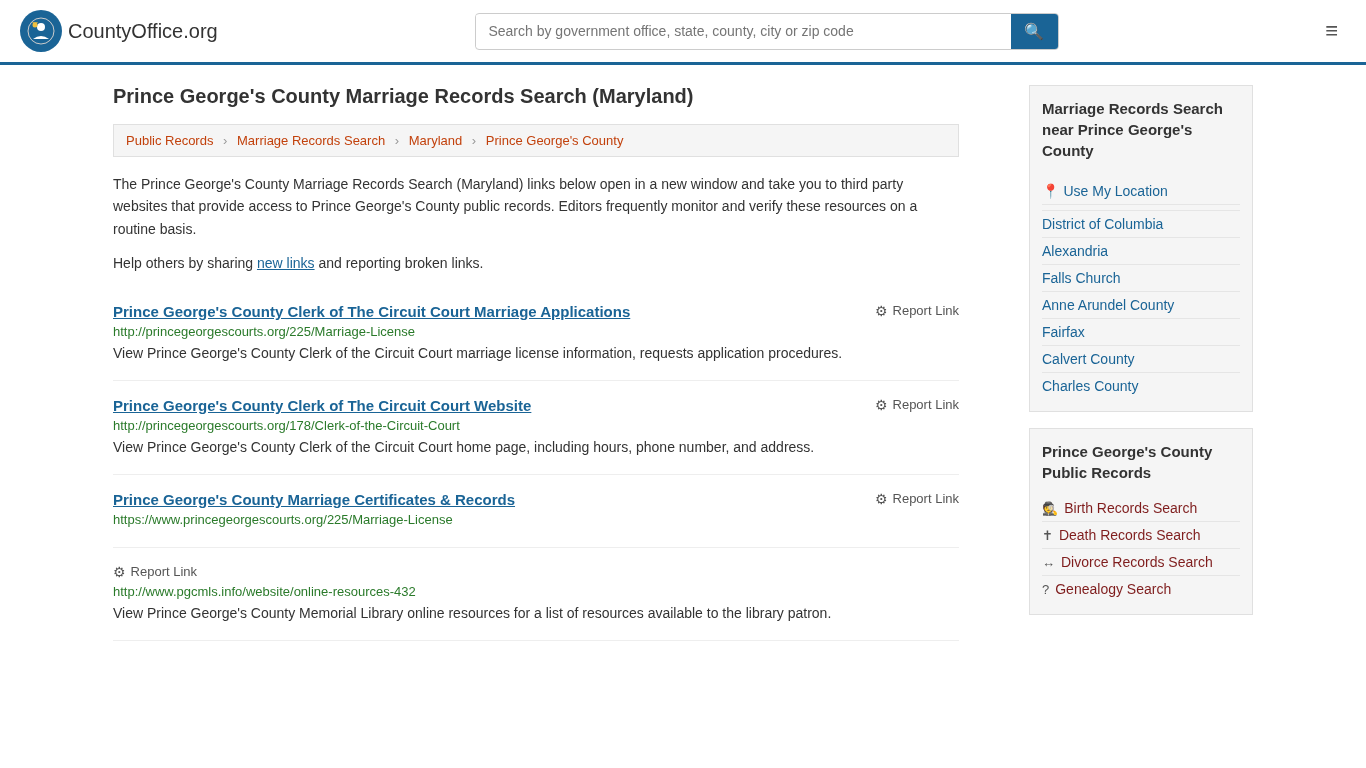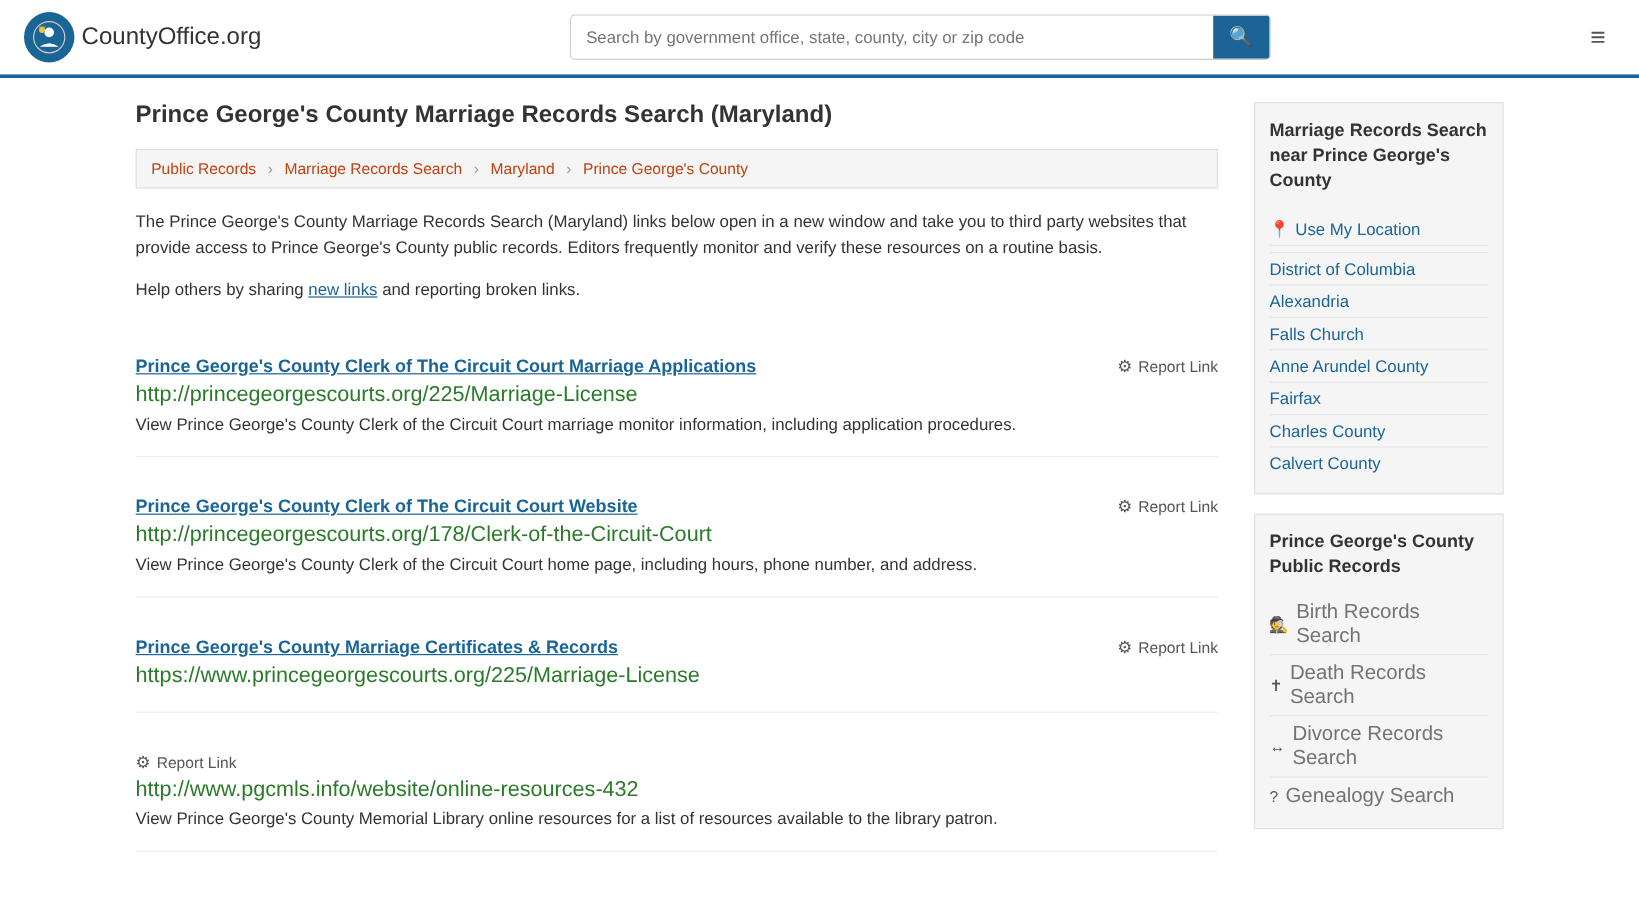--- a/index.html
+++ b/index.html
@@ -75,22 +75,23 @@
       max-width: 1180px;
       margin: 0 auto;
       padding: 20px 20px;
       display: flex;
       gap: 30px;
     }
     .content-area {
       flex: 1;
     }
     .sidebar {
-      width: 208px;
+      width: 224px;
       flex-shrink: 0;
+      margin-left: 40px;
     }
 
     
     .page-title {
       font-size: 20px;
       font-weight: bold;
       color: #333;
       margin-bottom: 16px;
     }
 
@@ -124,21 +125,20 @@
     
     .result-item {
       border-bottom: 1px solid #eee;
       padding: 16px 0;
     }
     .result-header {
       display: flex;
       align-items: flex-start;
       justify-content: space-between;
       gap: 10px;
-      margin-top: 17px;
     }
     .result-title {
       font-size: 15px;
       font-weight: bold;
       color: #1a6496;
       text-decoration: underline;
       cursor: pointer;
     }
     .report-link {
       display: flex;
@@ -148,21 +148,21 @@
       color: #555;
       white-space: nowrap;
       cursor: pointer;
       flex-shrink: 0;
     }
     .report-icon {
       font-size: 14px;
     }
     .result-url {
       color: #2a7a2a;
-      font-size: 18px;
+      font-size: 13px;
       margin: 4px 0;
     }
     .result-desc {
       font-size: 14px;
       color: #333;
       line-height: 1.5;
     }
 
     
     .sidebar-section {
@@ -209,23 +209,23 @@
     }
     .public-records-list li {
       padding: 5px 0;
       border-bottom: 1px solid #e5e5e5;
       display: flex;
       align-items: center;
       gap: 6px;
     }
     .public-records-list li:last-child { border-bottom: none; }
     .public-records-list a {
-      color: #737373;
+      color: #7f1d1d;
       text-decoration: none;
-      font-size: 17px;
+      font-size: 14px;
     }
     .pr-icon {
       font-size: 13px;
       color: #555;
       flex-shrink: 0;
     }
   </style>
 </head>
 <body>
 
@@ -280,21 +280,21 @@
 
       <div class="result-item">
         <div class="result-header">
           <a href="#" class="result-title">Prince George's County Clerk of The Circuit Court Marriage Applications</a>
           <div class="report-link">
             <span class="report-icon">⚙</span>
             <span>Report Link</span>
           </div>
         </div>
         <div class="result-url">http://princegeorgescourts.org/225/Marriage-License</div>
-        <div class="result-desc">View Prince George's County Clerk of the Circuit Court marriage monitor information, including application procedures.</div>
+        <div class="result-desc">View Prince George's County Clerk of the Circuit Court marriage license information, requests application procedures.</div>
       </div>
 
       <div class="result-item">
         <div class="result-header">
           <a href="#" class="result-title">Prince George's County Clerk of The Circuit Court Website</a>
           <div class="report-link">
             <span class="report-icon">⚙</span>
             <span>Report Link</span>
           </div>
         </div>
@@ -337,22 +337,22 @@
           <a href="#" class="use-my-location">
             <span style="color:#333;font-size:14px;">📍</span>
             <span>Use My Location</span>
           </a>
         </li>
         <li><a href="#">District of Columbia</a></li>
         <li><a href="#">Alexandria</a></li>
         <li><a href="#">Falls Church</a></li>
         <li><a href="#">Anne Arundel County</a></li>
         <li><a href="#">Fairfax</a></li>
+        <li><a href="#">Calvert County</a></li>
         <li><a href="#">Charles County</a></li>
-        <li><a href="#">Calvert County</a></li>
       </ul>
     </div>
 
     <div class="sidebar-section">
       <div class="sidebar-section-title">Prince George's County Public Records</div>
 
       <ul class="public-records-list">
         <li>
           <span class="pr-icon">🕵</span>
           <a href="#">Birth Records Search</a>

